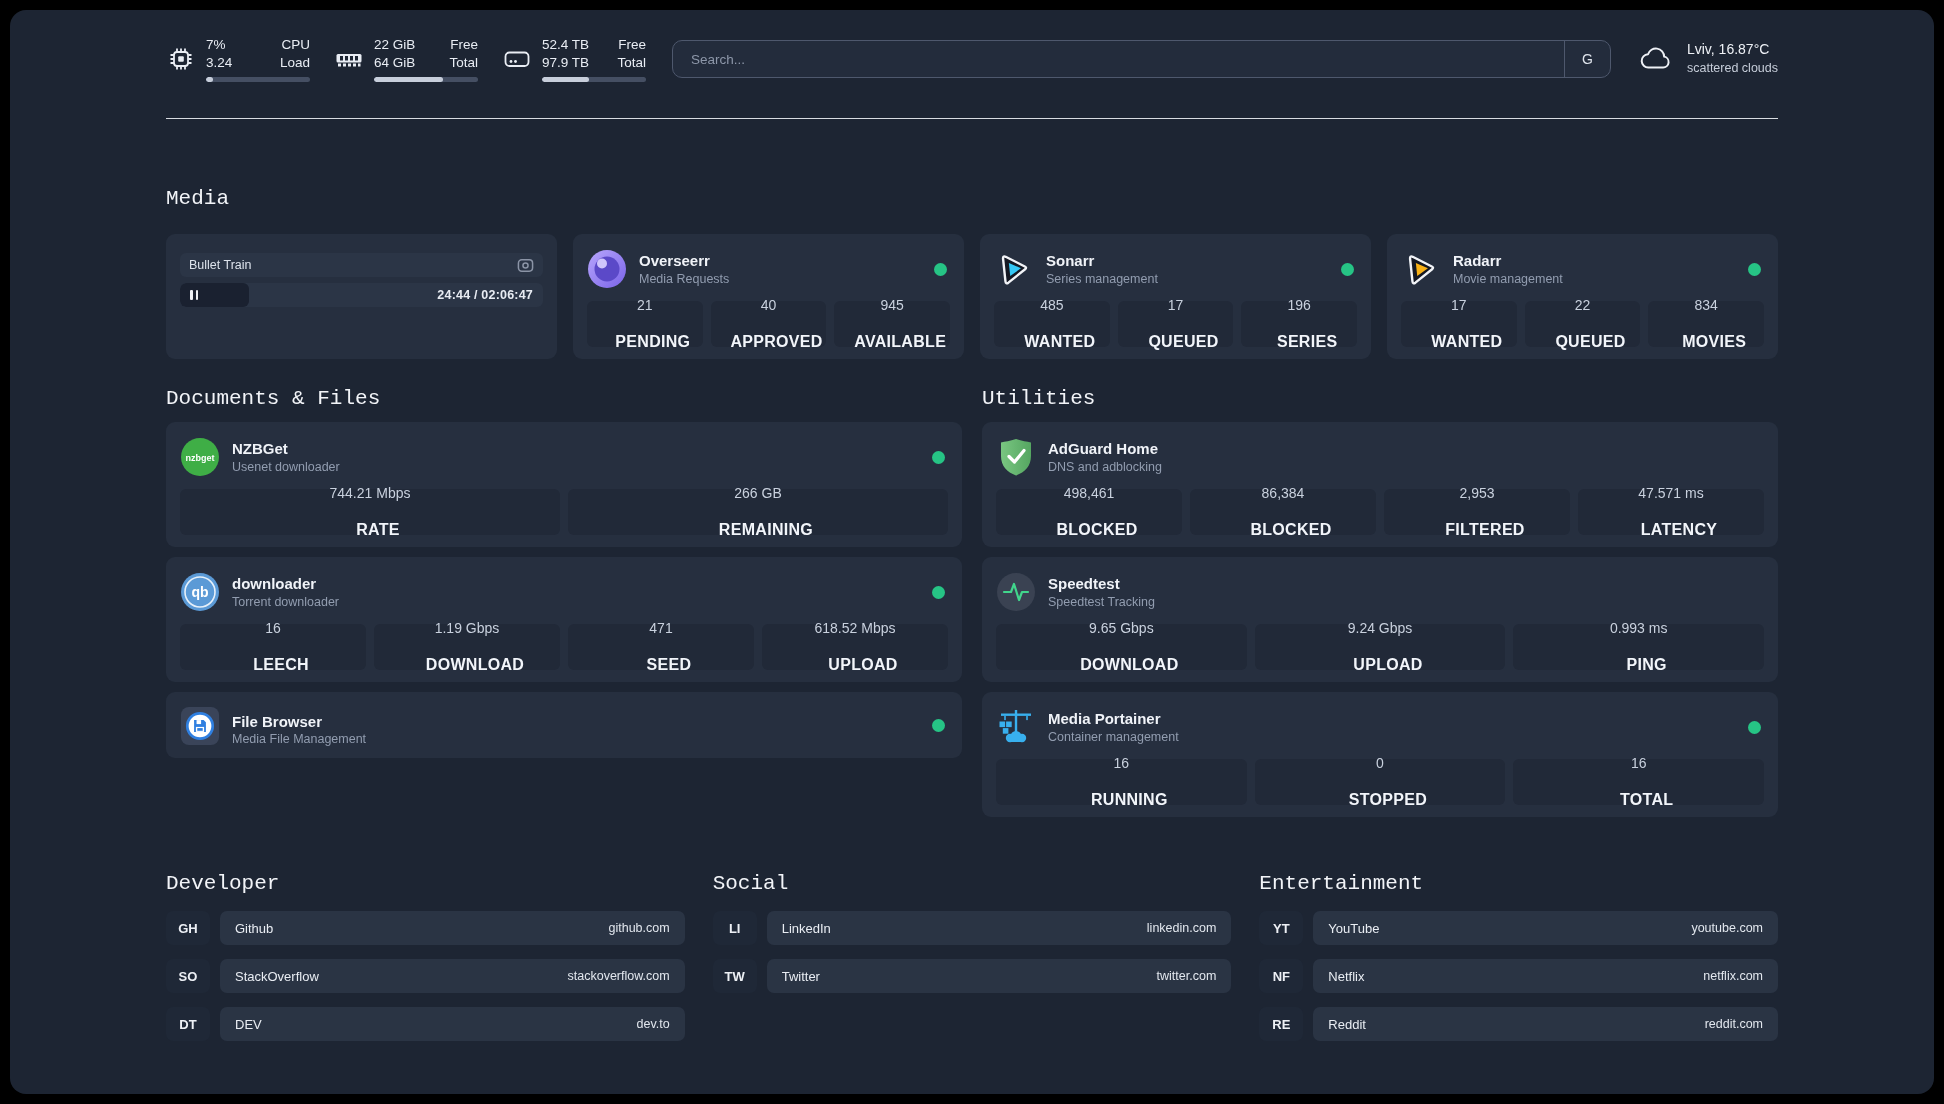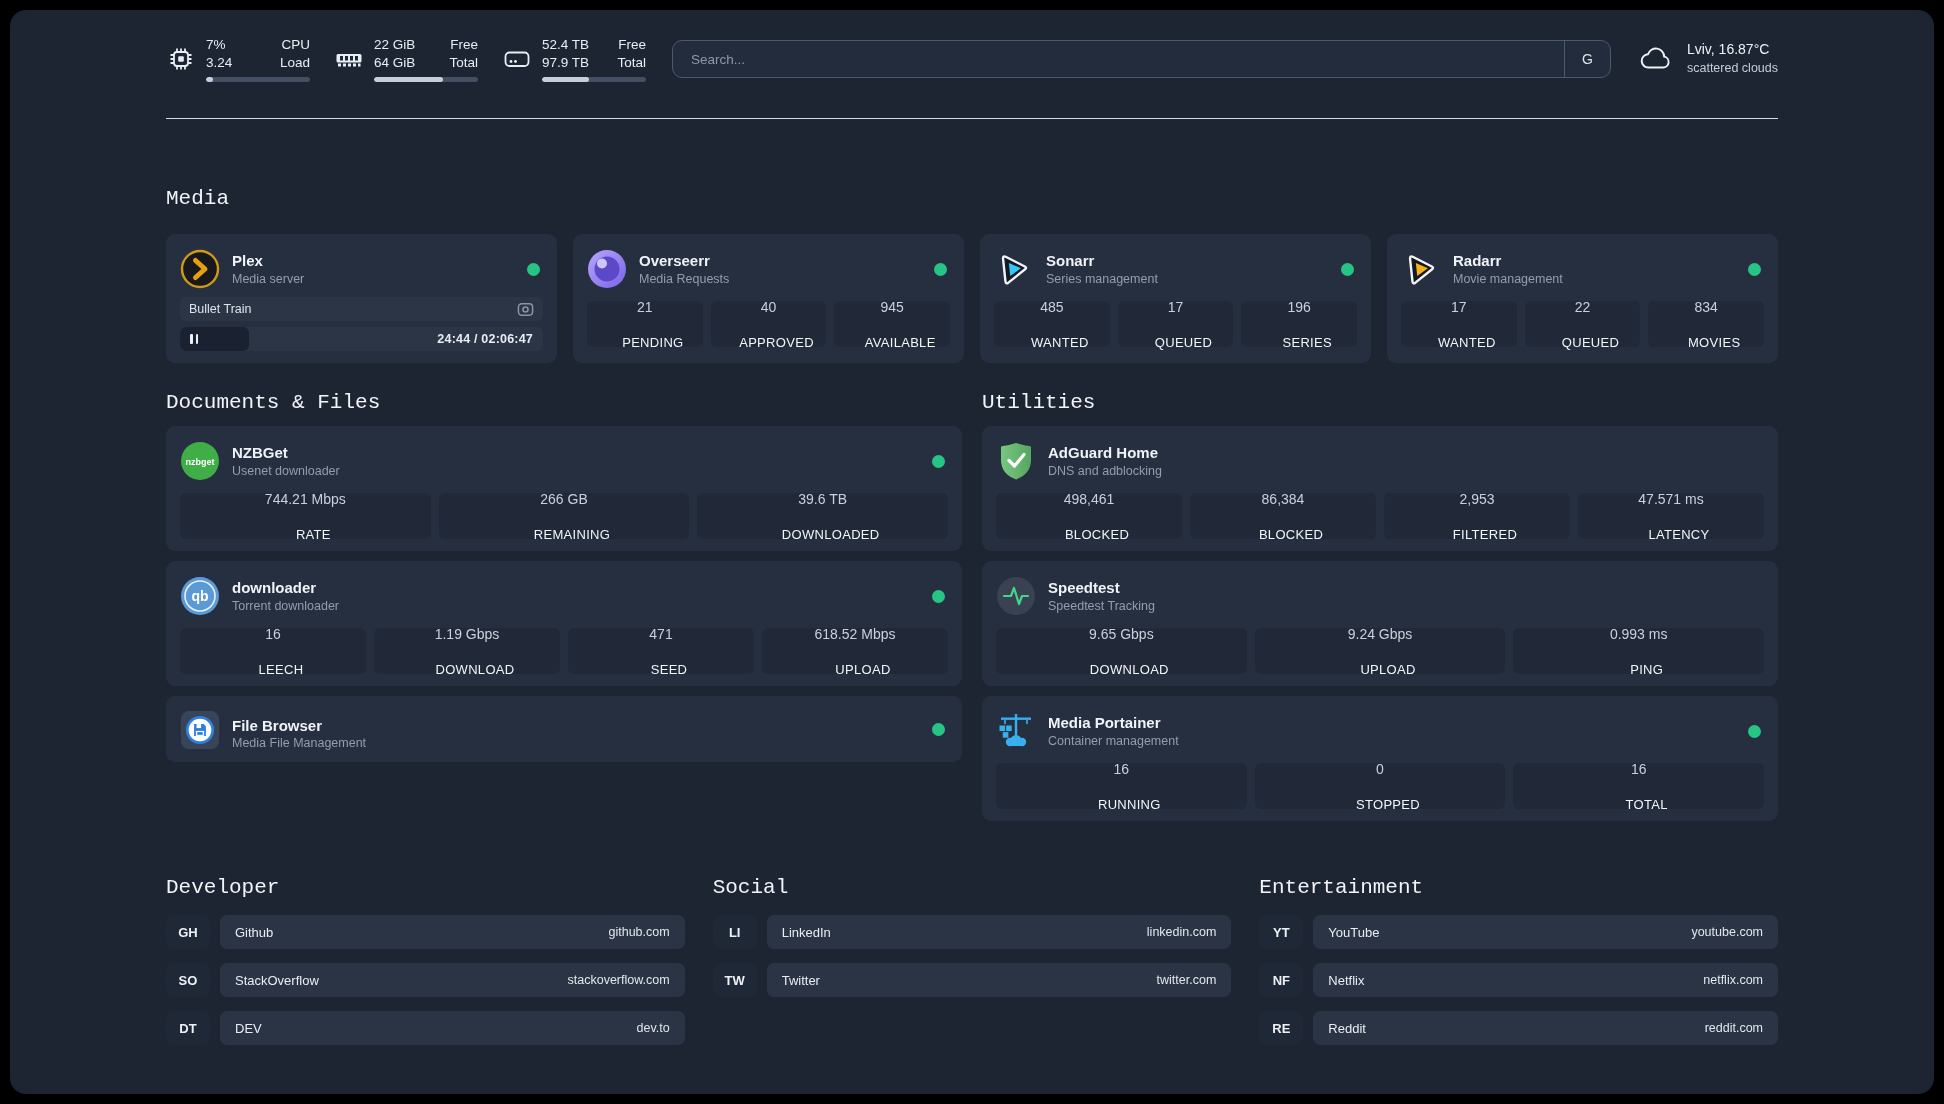--- a/index.html
+++ b/index.html
@@ -46,21 +46,21 @@
   .head-text { display:flex; flex-direction:column; gap:2px; }
   .app-title { font-size:15px; font-weight:700; color:#f0f3f8; line-height:1.15; }
   .app-desc { font-size:12.5px; color:#929db0; }
   .dot { position:absolute; right:3px; top:50%; margin-top:-6.5px; width:13px; height:13px;
          border-radius:50%; background:#26c485; }
 
   .tiles { display:flex; gap:8px; margin-top:10px; }
   .tile { flex:1; background:#212938; border-radius:6px; height:46px; display:flex;
           flex-direction:column; align-items:center; justify-content:center; gap:20px; }
   .tile-val { font-size:14px; color:#c9d1de; }
-  .tile-lab { font-size:13px; font-weight:400; color:#f2f5fa; letter-spacing:.3px;padding-left:16px; }
+  .tile-lab { font-size:16px; font-weight:700; color:#f2f5fa; letter-spacing:.3px;padding-left:16px; }
 
   
   .np-row { margin-top:6px; height:24px; background:#2b3546; border-radius:6px;
             display:flex; align-items:center; padding:0 9px; }
   .np-title { font-size:12.5px; color:#dde3ec; flex:1; }
   .np-bar { margin-top:6px; height:24px; background:#2b3546; border-radius:6px;
             position:relative; display:flex; align-items:center; overflow:hidden;gap:16px; }
   .np-fill { position:absolute; left:0; top:0; bottom:0; border-radius:6px; background:#1a2130; }
   .pause { position:relative; margin-left:10px; display:flex; gap:3px; }
   .pause span { width:2.5px; height:10px; background:#eef1f6; border-radius:1px; }
@@ -205,31 +205,20 @@
     </div>
   </div>
 
   <div class="divider"></div>
 
   <div class="section-title st-media">Media</div>
 
   <div class="media-grid">
 
     <div class="card">
-      <div class="app-head">
-        <svg class="icon-40" viewBox="0 0 40 40">
-          <circle cx="20" cy="20" r="18" fill="#17191f" stroke="#cf9a16" stroke-width="2.4"></circle>
-          <path d="M15.5 11.5 L25 20 L15.5 28.5" fill="none" stroke="#e5a00d" stroke-width="5" stroke-linecap="round" stroke-linejoin="round"></path>
-        </svg>
-        <div class="head-text">
-          <span class="app-title">Plex</span>
-          <span class="app-desc">Media server</span>
-        </div>
-        <div class="dot"></div>
-      </div>
       <div class="np-row">
         <span class="np-title">Bullet Train</span>
         <svg width="17" height="17" viewBox="0 0 18 18">
           <rect x="1.5" y="3" width="15" height="12" rx="3.5" fill="none" stroke="#8b94a6" stroke-width="1.6"></rect>
           <circle cx="9" cy="9" r="2.7" fill="none" stroke="#8b94a6" stroke-width="1.6"></circle>
         </svg>
       </div>
       <div class="np-bar">
         <div class="np-fill" style="width: 19%;"></div>
         <div class="pause">
@@ -354,24 +343,20 @@
           <div class="dot"></div>
         </div>
         <div class="tiles">
           <div class="tile">
             <span class="tile-val">744.21 Mbps</span>
             <span class="tile-lab">RATE</span>
           </div>
           <div class="tile">
             <span class="tile-val">266 GB</span>
             <span class="tile-lab">REMAINING</span>
-          </div>
-          <div class="tile">
-            <span class="tile-val">39.6 TB</span>
-            <span class="tile-lab">DOWNLOADED</span>
           </div>
         </div>
       </div>
 
       <div class="card">
         <div class="app-head">
           <svg class="icon-40" viewBox="0 0 40 40">
             <circle cx="20" cy="20" r="19" fill="#5b9ad6"></circle>
             <circle cx="20" cy="20" r="15" fill="none" stroke="#ffffff" stroke-width="1.6" opacity="0.85"></circle>
             <text x="20" y="25" text-anchor="middle" font-size="14" font-weight="700" fill="#ffffff" font-family="Liberation Sans, sans-serif">qb</text>

